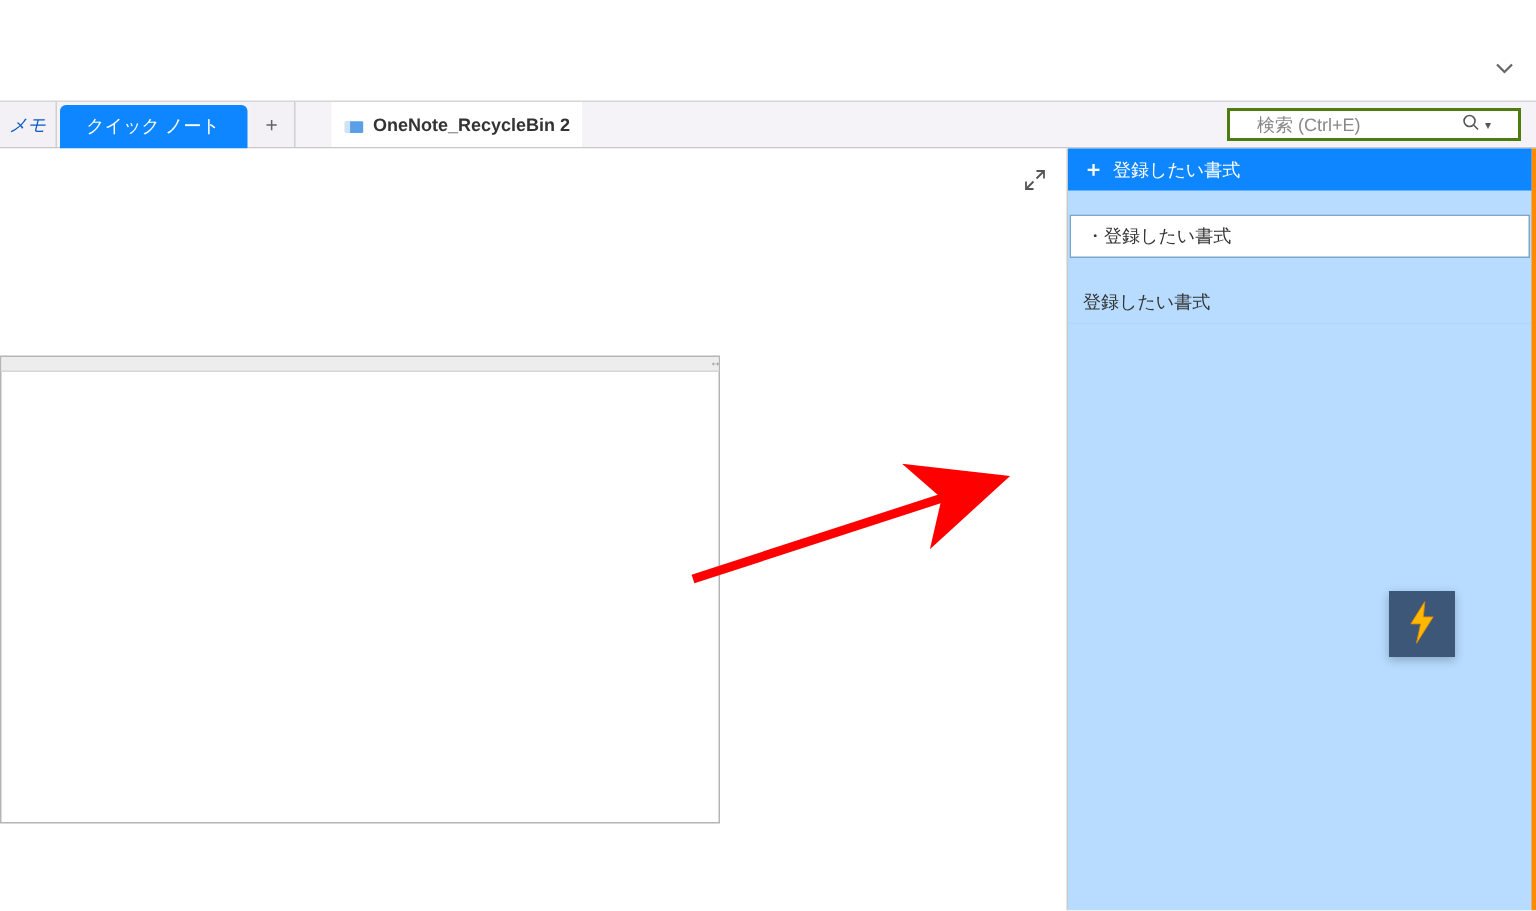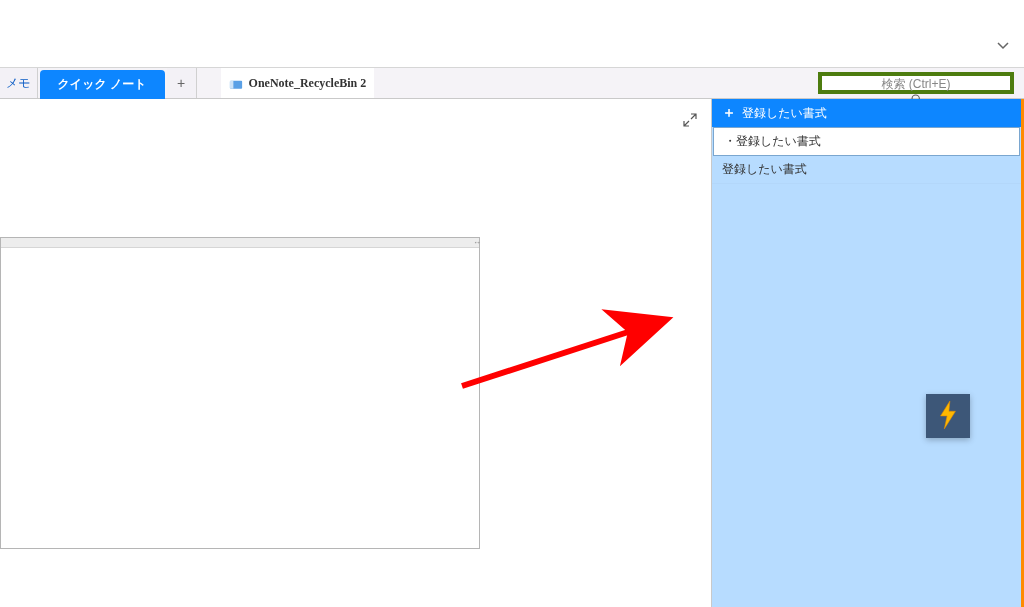--- a/index.html
+++ b/index.html
@@ -45,65 +45,64 @@
       font-size: 12px;
       color: #333;
       border-right: 1px solid #d0d0d0;
       cursor: pointer;
       white-space: nowrap;
       background: #f3f1f6;
     }
     .tab.memo {
       padding: 0 6px;
       color: #0a5bc4;
+      font-style: italic;
     }
     .tab.active {
       background: #0d86ff;
       color: #fff;
       border-radius: 4px 4px 0 0;
       border-right: none;
       margin: 2px 2px 0 2px;
       height: 29px;
       padding: 0 18px;
-      font-weight: 700;
+      font-weight: 400;
     }
     .tab.add {
       width: 30px;
       justify-content: center;
       color: #666;
       font-size: 14px;
     }
     .tab.notebook {
       background: #fff;
       border: none;
       font-weight: 600;
       color: #333;
       margin-left: 24px;
       padding: 0 8px;
       display: flex;
       gap: 6px;
       align-items: center;
-      font-family: Liberation Serif, serif;
     }
     .tab-spacer {
       flex: 1;
     }
     .search-box {
       align-self: center;
       margin-right: 10px;
       width: 196px;
       height: 22px;
-      border: 4px solid #4d7c0f;
+      border: 2px solid #4d7c0f;
       background: #fff;
       display: flex;
       align-items: center;
       padding: 0 18px;
       color: #888;
       font-size: 12px;
-      flex-direction: column;
     }
     .search-box .placeholder {
       flex: 1;
     }
     .search-box .search-icon svg {
       width: 13px;
       height: 13px;
       stroke: #555;
     }
     .search-box .drop {
@@ -185,21 +184,21 @@
     .page-item {
       padding: 5px 10px;
       font-size: 12px;
       color: #333;
       cursor: pointer;
       border-bottom: 1px solid rgba(0,0,0,0.02);
     }
     .page-item.selected {
       background: #fff;
       border: 1px solid #7aa6cf;
-      margin: 0 1px;
+      margin: 16px 1px;
     }
 
     
     .float-icon {
       position: absolute;
       right: 54px;
       top: 295px;
       width: 44px;
       height: 44px;
       background: #3d5778;

